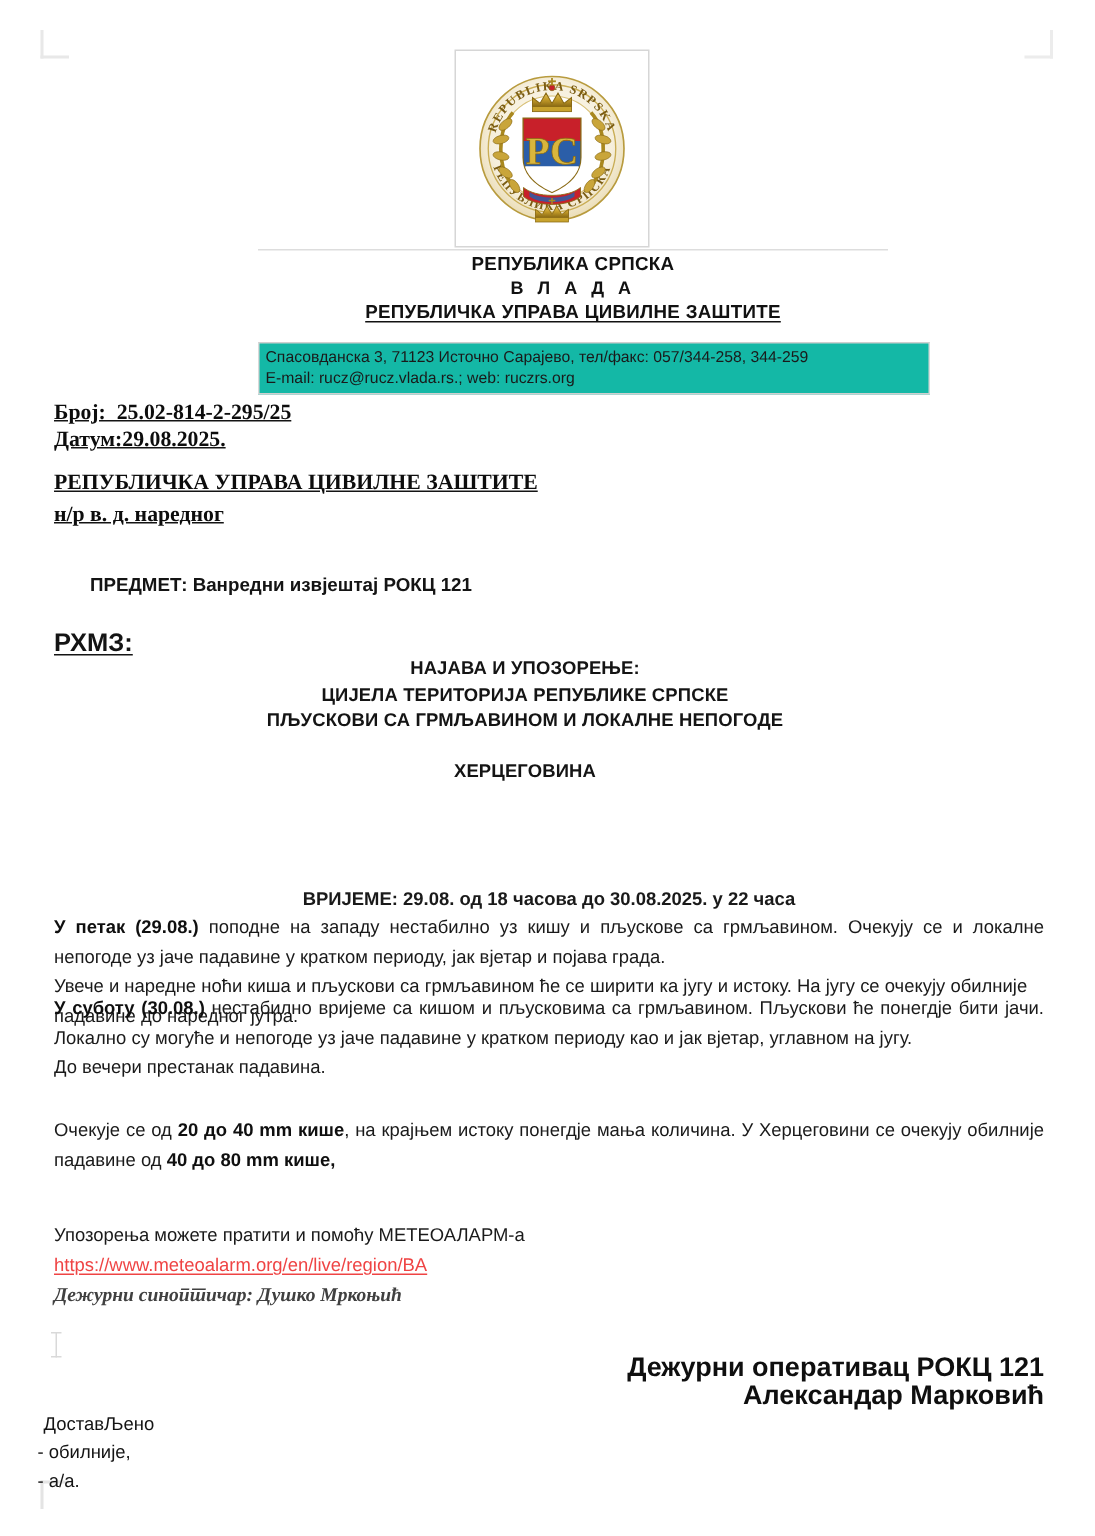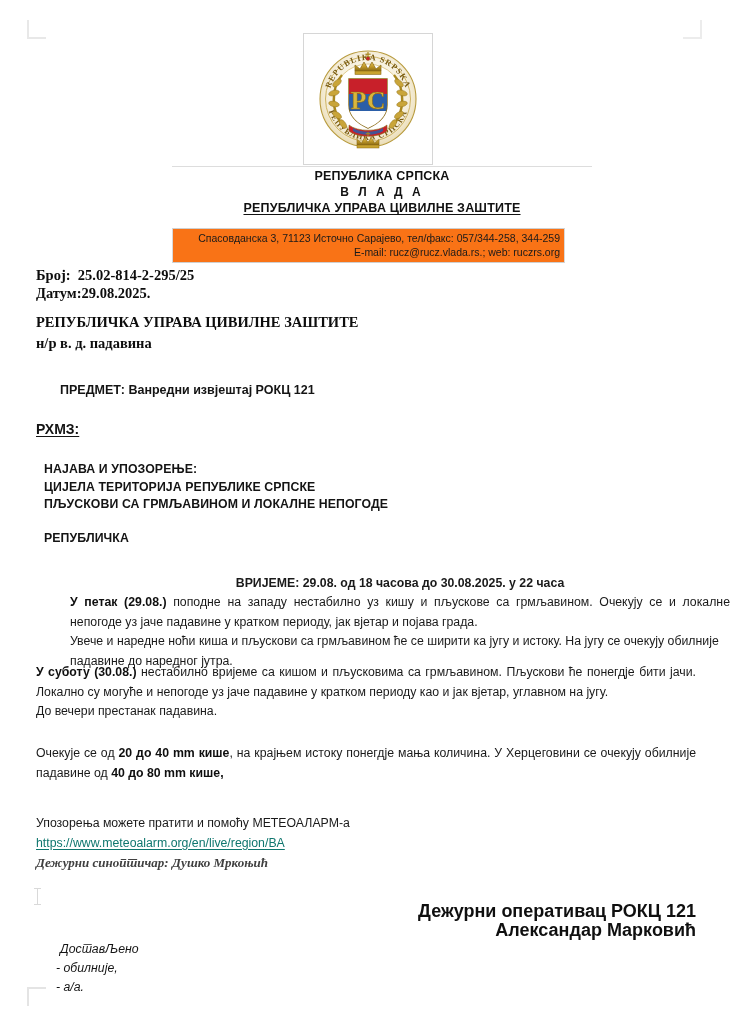--- a/index.html
+++ b/index.html
@@ -94,38 +94,39 @@
     left: 172px;
     top: 166px;
     width: 420px;
     height: 1px;
     background: #dddddd;
   }
   .contact-box {
     position: absolute;
     left: 172px;
     top: 228px;
-    width: 393px;
+    width: 448px;
     box-sizing: border-box;
     border: 1px solid #cfcfcf;
     border-left-color: #d9d9d9;
     border-right-color: #d9d9d9;
     padding: 2px 4px 3px 4px;
-    text-align: right;
-    background: #f97316;
+    text-align: left;
+    background: #14b8a6;
   }
   .contact-line {
     font-size: 10.5px;
     line-height: 14px;
     color: #1a1a1a;
   }
 
   
   .serif {
     font-family: "Liberation Serif", "DejaVu Serif", serif;
+    text-decoration: underline;
   }
   .ref-block {
     position: absolute;
     left: 36px;
     top: 266px;
     width: 420px;
   }
   .ref-line {
     font-weight: bold;
     font-size: 14.5px;
@@ -154,34 +155,33 @@
     font-weight: bold;
     font-size: 12.5px;
     line-height: 16px;
     margin-left: 24px;
   }
   .rhmz {
     position: absolute;
     left: 36px;
     top: 421px;
     font-weight: bold;
-    font-size: 14px;
+    font-size: 17px;
     line-height: 16px;
     text-decoration: underline;
     text-underline-offset: 2px;
   }
 
   
   .announce {
     position: absolute;
-    left: 44px;
+    left: 20px;
     top: 437px;
     width: 660px;
-    text-align: left;
-    margin-top: 24px;
+    text-align: center;
   }
   .announce-line {
     font-weight: bold;
     font-size: 12.3px;
     line-height: 17.5px;
     letter-spacing: 0.1px;
   }
   .announce-gap { height: 16px; }
 
   
@@ -198,27 +198,27 @@
     text-justify: inter-word;
   }
   .time-line {
     text-align: center;
     font-weight: bold;
     font-size: 12.3px;
     line-height: 19px;
   }
   b, strong { font-weight: bold; color: #0f0f0f; }
 
-  .blk-friday   { top: 574px; margin-left: 34px; }
+  .blk-friday   { top: 590px; }
   .blk-saturday { top: 663px; }
   .blk-amounts  { top: 744px; }
   .blk-meteo    { top: 814px; }
 
   .link {
-    color: #0f766e;
+    color: #ef4444;
     text-decoration: underline;
     text-underline-offset: 2px;
     cursor: pointer;
     font-size: 12.3px;
   }
   .synoptic {
     font-family: "Liberation Serif", "DejaVu Serif", serif;
     font-style: italic;
     font-weight: bold;
     font-size: 13px;
@@ -237,24 +237,23 @@
   .sig-line {
     font-weight: bold;
     font-size: 18px;
     line-height: 19px;
     color: #0f0f0f;
   }
 
   
   .delivery {
     position: absolute;
-    left: 56px;
+    left: 25px;
     top: 940px;
     width: 300px;
-    font-style: italic;
   }
   .delivery-title {
     font-size: 12.3px;
     line-height: 19px;
     padding-left: 4px;
   }
   .delivery-item {
     font-size: 12.3px;
     line-height: 19px;
   }
@@ -362,32 +361,32 @@
     <div class="contact-line">E-mail: rucz@rucz.vlada.rs.; web: ruczrs.org</div>
   </div>
 
   <div class="ref-block serif">
     <div class="ref-line">Број:  25.02-814-2-295/25</div>
     <div class="ref-line">Датум:29.08.2025.</div>
   </div>
 
   <div class="addressee serif">
     <div class="addressee-line">РЕПУБЛИЧКА УПРАВА ЦИВИЛНЕ ЗАШТИТЕ</div>
-    <div class="addressee-line">н/р в. д. падавина</div>
+    <div class="addressee-line">н/р в. д. наредног</div>
   </div>
 
   <div class="subject">ПРЕДМЕТ: Ванредни извјештај РОКЦ 121</div>
   <div class="rhmz">РХМЗ:</div>
 
   <div class="announce">
     <div class="announce-line">НАЈАВА И УПОЗОРЕЊЕ:</div>
     <div class="announce-line">ЦИЈЕЛА ТЕРИТОРИЈА РЕПУБЛИКЕ СРПСКЕ</div>
     <div class="announce-line">ПЉУСКОВИ СА ГРМЉАВИНОМ И ЛОКАЛНЕ НЕПОГОДЕ</div>
     <div class="announce-gap"></div>
-    <div class="announce-line">РЕПУБЛИЧКА</div>
+    <div class="announce-line">ХЕРЦЕГОВИНА</div>
   </div>
 
   <div class="body-text blk-friday">
     <div class="time-line">ВРИЈЕМЕ: 29.08. од 18 часова до 30.08.2025. у 22 часа</div>
     <div class="para-just"><b>У петак (29.08.)</b><span> поподне на западу нестабилно уз кишу и пљускове са грмљавином. Очекују се и локалне непогоде уз јаче падавине у кратком периоду, јак вјетар и појава града.</span></div>
     <div>Увече и наредне ноћи киша и пљускови са грмљавином ће се ширити ка југу и истоку. На југу се очекују обилније падавине до наредног јутра.</div>
   </div>
 
   <div class="body-text blk-saturday">
     <div class="para-just"><b>У суботу (30.08.)</b><span> нестабилно вријеме са кишом и пљусковима са грмљавином. Пљускови ће понегдје бити јачи. Локално су могуће и непогоде уз јаче падавине у кратком периоду као и јак вјетар, углавном на југу.</span></div>

